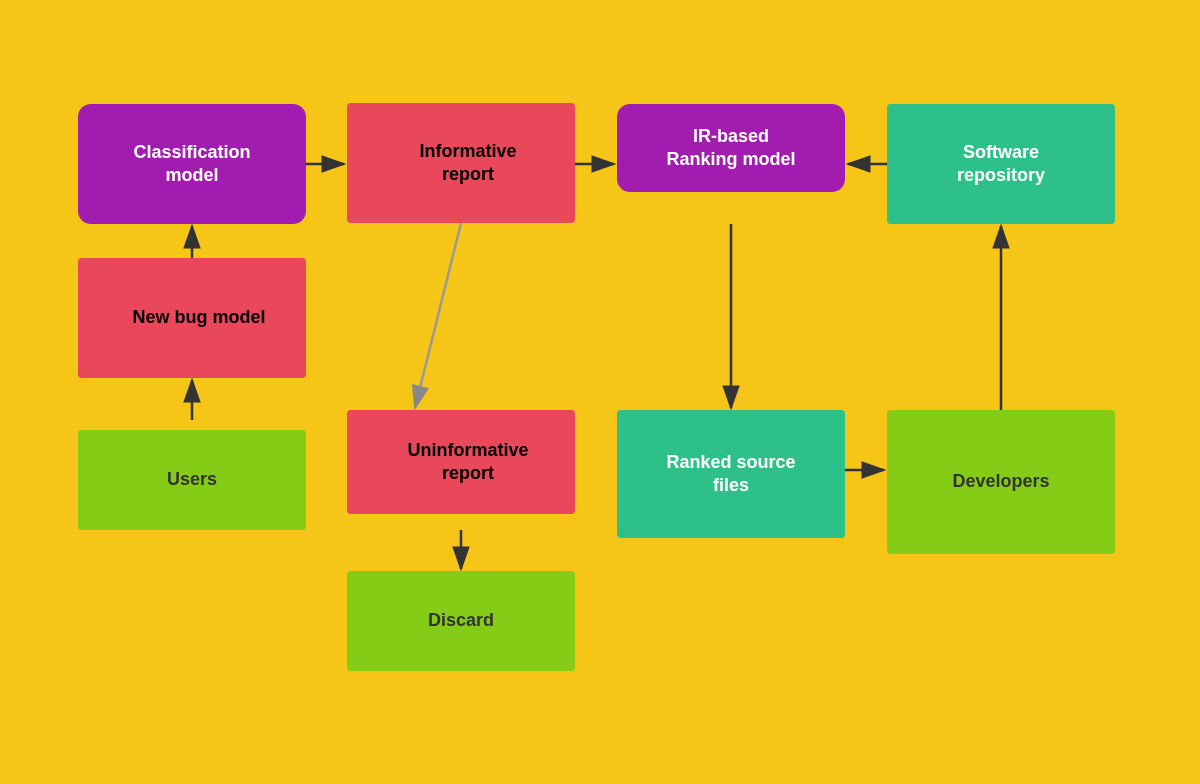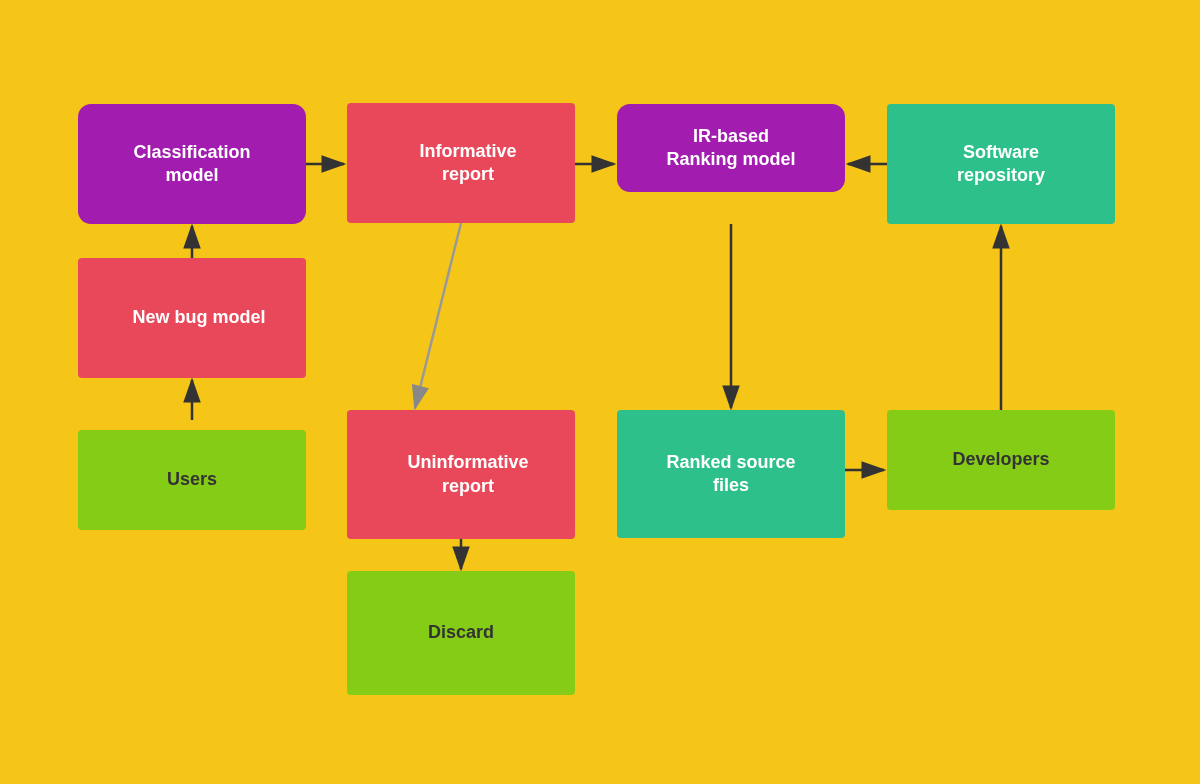--- a/index.html
+++ b/index.html
@@ -28,21 +28,21 @@
       line-height: 1.3;
       border-radius: 4px;
     }
     .node-purple {
       background-color: #a21caf;
       color: white;
       border-radius: 13px;
     }
     .node-red {
       background-color: #E8485A;
-      color: #ffffff;
+      color: #000000;
       padding-left: 14px;
     }
     .node-green {
       background-color: #2DC08A;
       color: white;
     }
     .node-gray {
       background-color: #84cc16;
       color: #333;
     }
@@ -107,33 +107,33 @@
   </div>
 
   <div class="node node-green" style="left:887px; top:104px; width:228px; height:120px;">
     <span>Software<br>repository</span>
   </div>
 
   <div class="node node-red" style="left:78px; top:258px; width:228px; height:120px;">
     <span>New bug model</span>
   </div>
 
-  <div class="node node-red" style="left:347px; top:410px; width:228px; height:129px;">
+  <div class="node node-red" style="left:347px; top:410px; width:228px; height:104px;">
     <span>Uninformative<br>report</span>
   </div>
 
   <div class="node node-green" style="left:617px; top:410px; width:228px; height:128px;">
     <span>Ranked source<br>files</span>
   </div>
 
-  <div class="node node-gray" style="left:887px; top:410px; width:228px; height:100px;">
+  <div class="node node-gray" style="left:887px; top:410px; width:228px; height:144px;">
     <span>Developers</span>
   </div>
 
   <div class="node node-gray" style="left:78px; top:430px; width:228px; height:100px;">
     <span>Users</span>
   </div>
 
-  <div class="node node-gray" style="left:347px; top:571px; width:228px; height:124px;">
+  <div class="node node-gray" style="left:347px; top:571px; width:228px; height:100px;">
     <span>Discard</span>
   </div>
 
 </div>
 
 </body></html>

